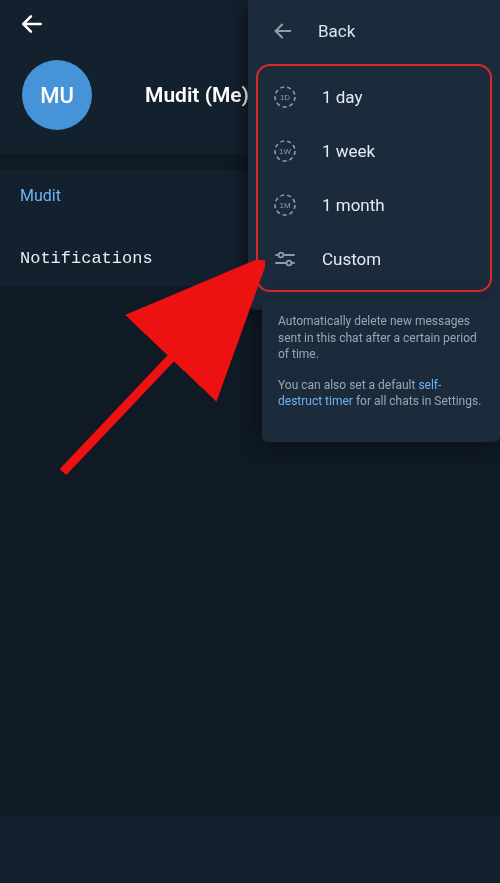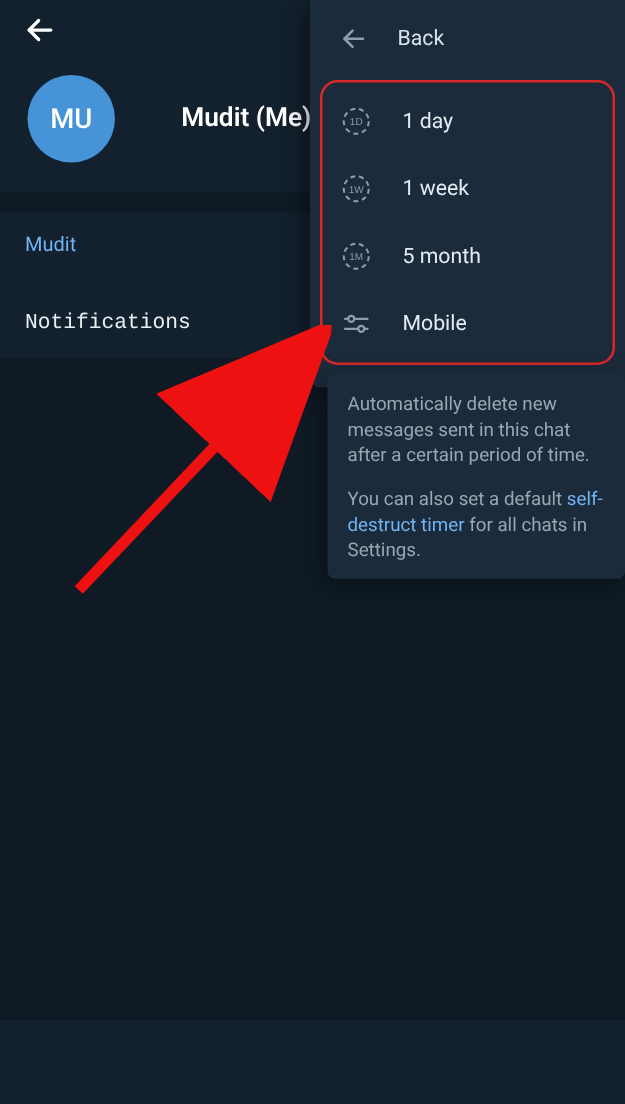--- a/index.html
+++ b/index.html
@@ -84,24 +84,24 @@
     color: #8f9dab;
   }
 
   
   .desc-card {
     position: absolute;
     top: 298px; right: 0px;
     width: 238px;
     background: #1c2b3b;
     border-radius: 6px;
-    padding: 15px 16px 12px 16px;
+    padding: 15px 16px 32px 16px;
     box-shadow: -4px 4px 18px rgba(0,0,0,0.35);
     color: #99a6b3;
-    font-size: 15px;
+    font-size: 12px;
     line-height: 1.38;
   }
   .desc-card p + p { margin-top: 14px; }
   .desc-card a { color: #6fb4f4; text-decoration: none; }
 
   
   .anno-arrow {
     position: absolute;
     left: 55px; top: 260px;
     width: 210px; height: 220px;
@@ -174,33 +174,33 @@
       <span>1 week</span>
     </div>
 
     <div class="opt">
       <span class="ic">
         <svg class="timer-svg" width="24" height="24" viewBox="0 0 24 24">
           <circle cx="12" cy="12" r="10" stroke-dasharray="4 3"></circle>
           <text x="12" y="15" text-anchor="middle" font-size="8" fill="currentColor" font-family="Arial">1M</text>
         </svg>
       </span>
-      <span>5 month</span>
+      <span>1 month</span>
     </div>
 
     <div class="opt">
       <span class="ic">
         <svg width="24" height="24" viewBox="0 0 24 24" fill="none" stroke="currentColor" stroke-width="1.8" stroke-linecap="round">
           <line x1="3" y1="8" x2="21" y2="8"></line>
             <circle cx="8" cy="8" r="2.4" fill="#1c2b3b"></circle>
           <line x1="3" y1="16" x2="21" y2="16"></line>
             <circle cx="16" cy="16" r="2.4" fill="#1c2b3b"></circle>
         </svg>
       </span>
-      <span>Mobile</span>
+      <span>Custom</span>
     </div>
 
   </div>
 </div>
 
 <div class="desc-card">
   <p>Automatically delete new messages sent in this chat after a certain period of time.</p>
   <p>
     <span>You can also set a default </span><a href="#">self-destruct timer</a><span> for all chats in Settings.</span>
   </p>

